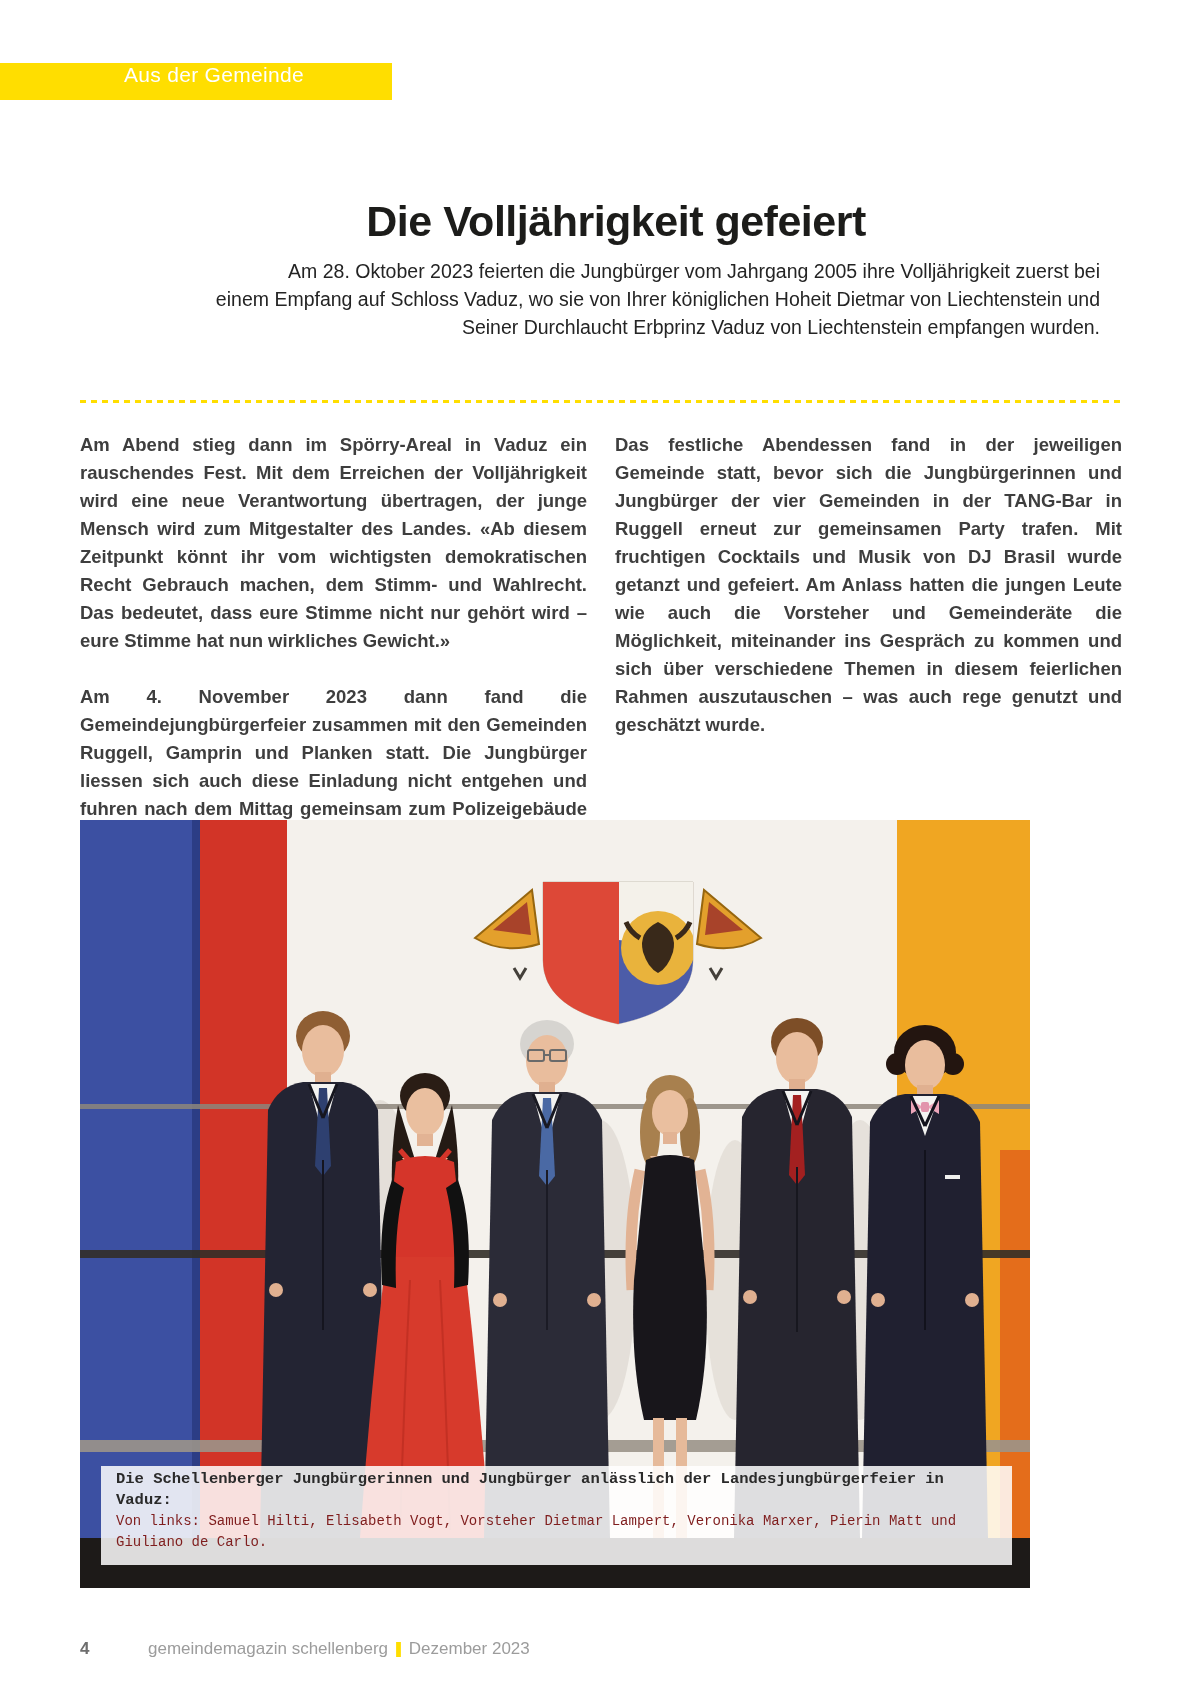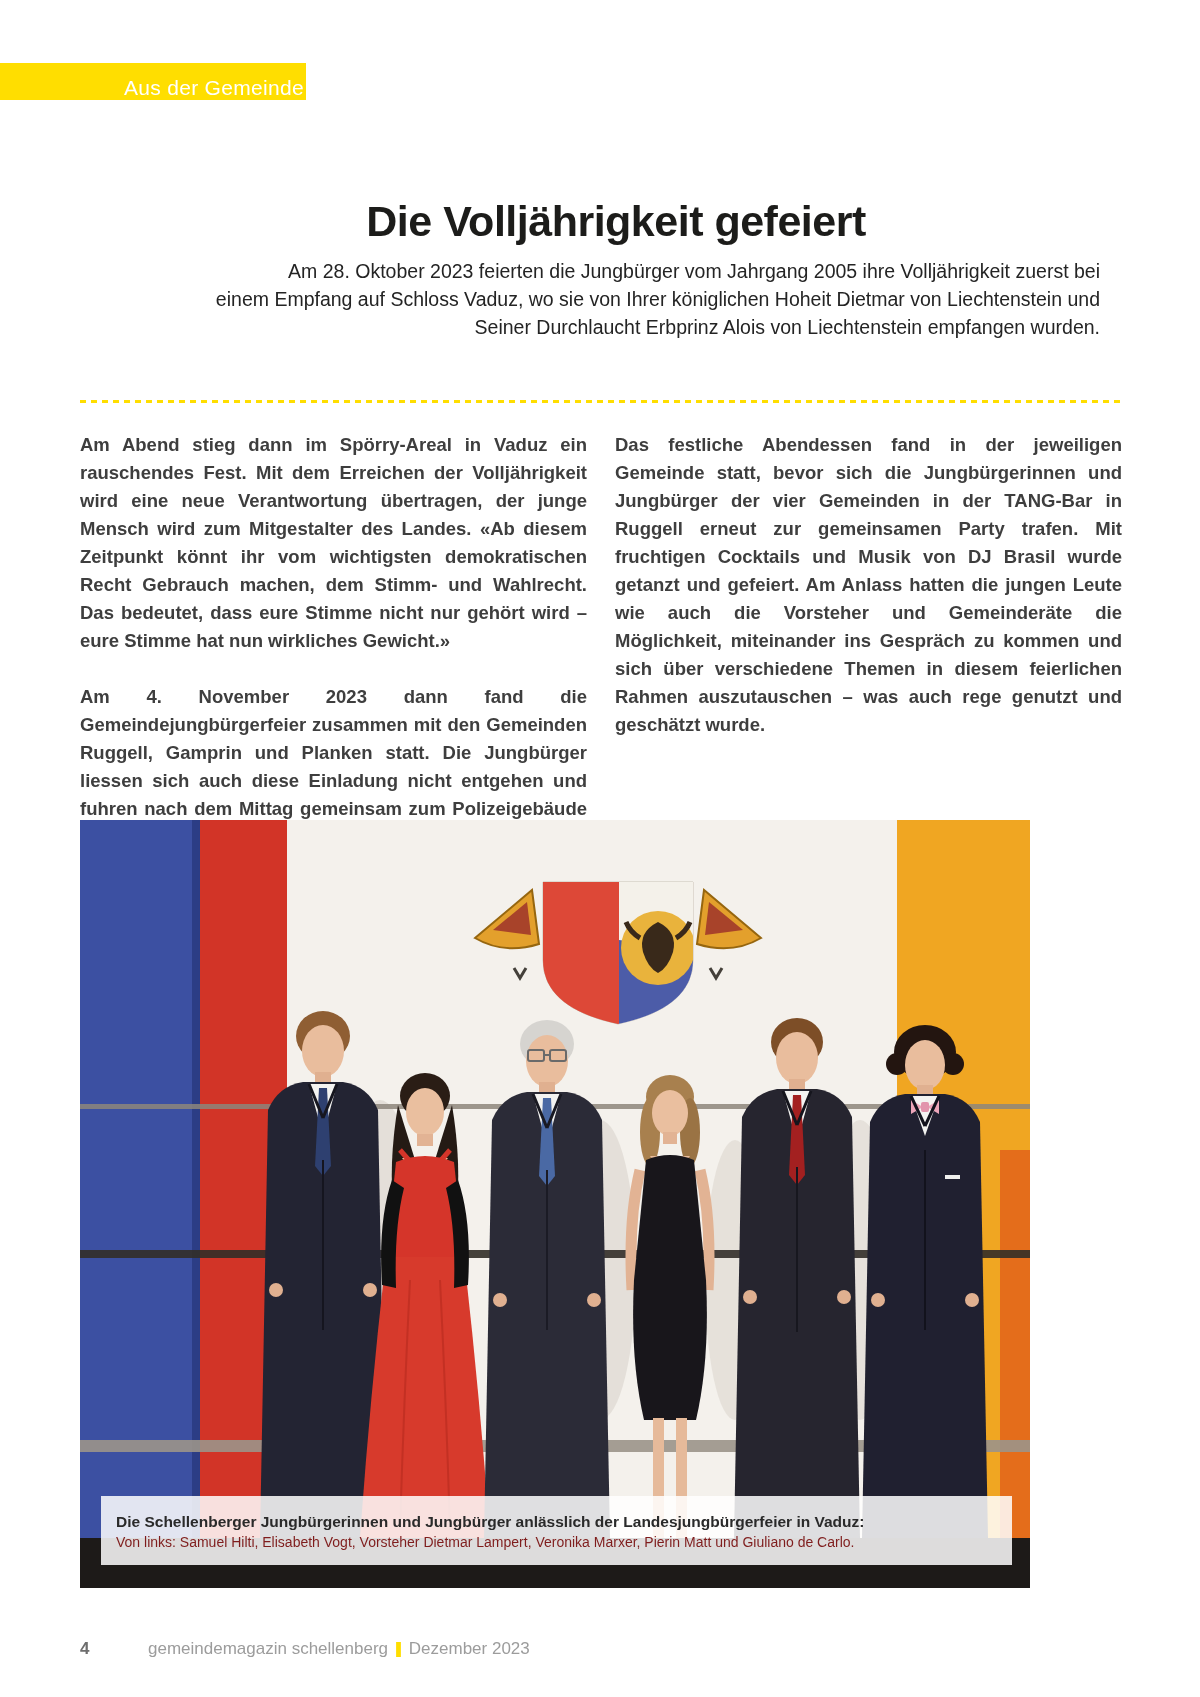--- a/index.html
+++ b/index.html
@@ -2,22 +2,22 @@
 <html lang="de" style="--accent: #FFDE00;"><head>
 <meta charset="utf-8">
 <style>
   html,body { margin:0; padding:0; background:#ffffff; }
   .page {
     position:relative; width:1200px; height:1697px; background:#ffffff;
     font-family:"Liberation Sans", sans-serif; overflow:hidden;
   }
   
   .tag {
-    position:absolute; top:63px; left:0; width:306px; height:37px;
-    background:var(--accent,#FFDE00); display:flex; align-items:flex-end;
+    position:absolute; top:63px; left:0; width:392px; height:37px;
+    background:var(--accent,#FFDE00); display:flex; align-items:flex-start;
   }
   .tag span { color:#ffffff; font-size:21px; padding-left:124px; letter-spacing:.3px; }
 
   
   .title {
     position:absolute; top:181px; left:0; width:100%; margin:16px;
     text-align:center; font-size:43px; font-weight:700; color:#1c1c1a; letter-spacing:-.5px;
   }
   
   .lead {
@@ -39,21 +39,21 @@
   }
   .col p { margin:0 0 28px 0; }
   .col-left  { left:80px; }
   .col-right { left:615px; }
 
   
   .photo { position:absolute; top:820px; left:80px; width:950px; height:768px; }
   .photo svg { display:block; width:950px; height:768px; }
   .caption {
     position:absolute; left:21px; right:18px; bottom:23px;
-    background:rgba(255,255,255,.85); padding:15px 15px 12px;
+    background:rgba(255,255,255,.85); padding:3px 15px 12px;font-family:Liberation Mono, monospace;
   }
   .cap-bold { display:block; font-size:15.5px; font-weight:700; color:#2a2a2a; line-height:21px; }
   .cap-reg  { display:block; font-size:14px; color:#7f1d1d; line-height:21px; }
 
   
   .footer { position:absolute; top:1639px; left:0; width:100%; font-size:17px; color:#9c9c9c; }
   .pnum  { position:absolute; left:80px;  top:0; font-weight:700; color:#6e6e6e; }
   .ftext { position:absolute; left:148px; top:0; }
   .pipe  { color:var(--accent,#FFDE00); font-weight:700; display:inline-block;
            transform:scaleX(2.2); margin:0 8px; }
@@ -65,21 +65,21 @@
 
   <div class="tag">
     <span>Aus der Gemeinde</span>
   </div>
 
   <h1 class="title">Die Volljährigkeit gefeiert</h1>
 
   <div class="lead">
     <div>Am 28. Oktober 2023 feierten die Jungbürger vom Jahrgang 2005 ihre Volljährigkeit zuerst bei</div>
     <div>einem Empfang auf Schloss Vaduz, wo sie von Ihrer königlichen Hoheit Dietmar von Liechtenstein und</div>
-    <div>Seiner Durchlaucht Erbprinz Alois von Liechtenstein empfangen wurden.</div>
+    <div>Seiner Durchlaucht Erbprinz Vaduz von Liechtenstein empfangen wurden.</div>
   </div>
 
   <div class="divider"></div>
 
   <div class="col col-left">
     <p>Am Abend stieg dann im Spörry-Areal in Vaduz ein rauschendes Fest. Mit dem Erreichen der Volljährigkeit wird eine neue Verantwortung übertragen, der junge Mensch wird zum Mitgestalter des Landes. «Ab diesem Zeitpunkt könnt ihr vom wichtigsten demokratischen Recht Gebrauch machen, dem Stimm- und Wahlrecht. Das bedeutet, dass eure Stimme nicht nur gehört wird – eure Stimme hat nun wirkliches Gewicht.»</p>
     <p>Am 4. November 2023 dann fand die Gemeindejungbürgerfeier zusammen mit den Gemeinden Ruggell, Gamprin und Planken statt. Die Jungbürger liessen sich auch diese Einladung nicht entgehen und fuhren nach dem Mittag gemeinsam zum Polizeigebäude nach Vaduz wo ihnen ein Einblick in die Arbeit der</p>
   </div>
   <div class="col col-right">
     <p>Das festliche Abendessen fand in der jeweiligen Gemeinde statt, bevor sich die Jungbürgerinnen und Jungbürger der vier Gemeinden in der TANG-Bar in Ruggell erneut zur gemeinsamen Party trafen. Mit fruchtigen Cocktails und Musik von DJ Brasil wurde getanzt und gefeiert. Am Anlass hatten die jungen Leute wie auch die Vorsteher und Gemeinderäte die Möglichkeit, miteinander ins Gespräch zu kommen und sich über verschiedene Themen in diesem feierlichen Rahmen auszutauschen – was auch rege genutzt und geschätzt wurde.</p>

